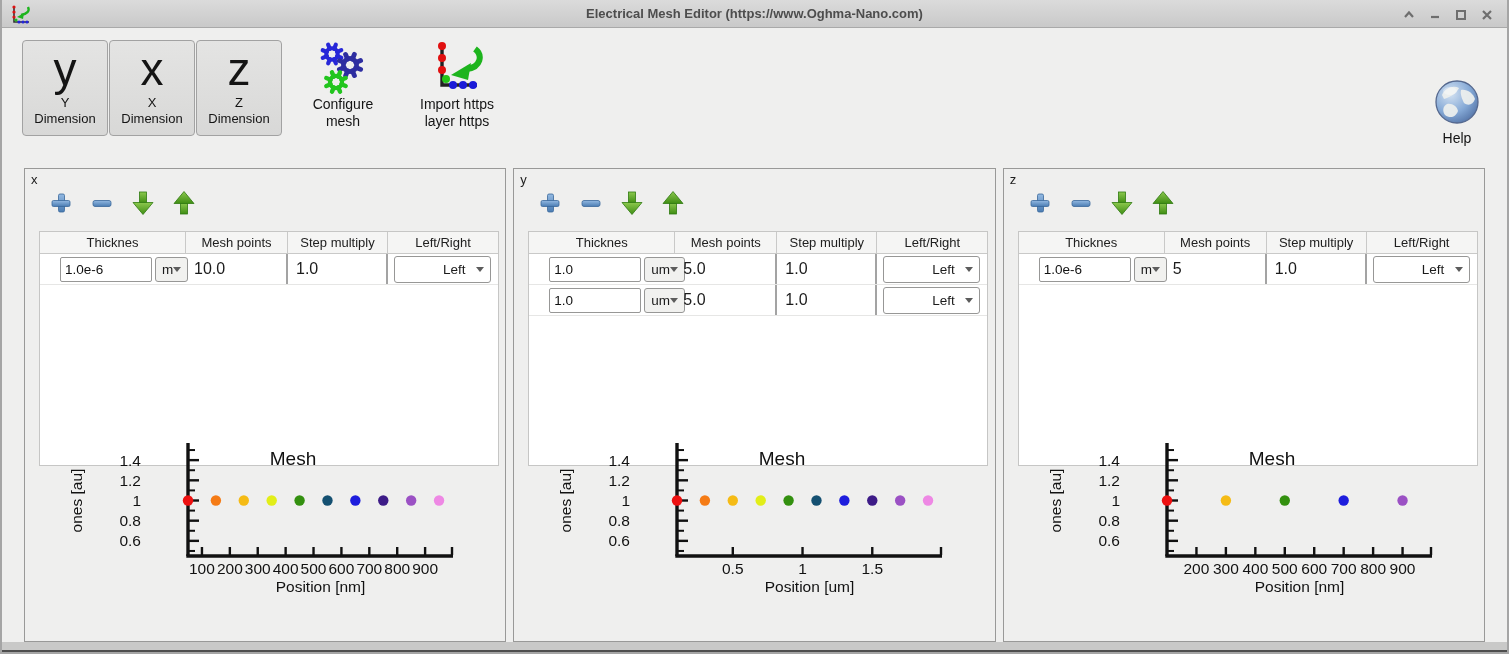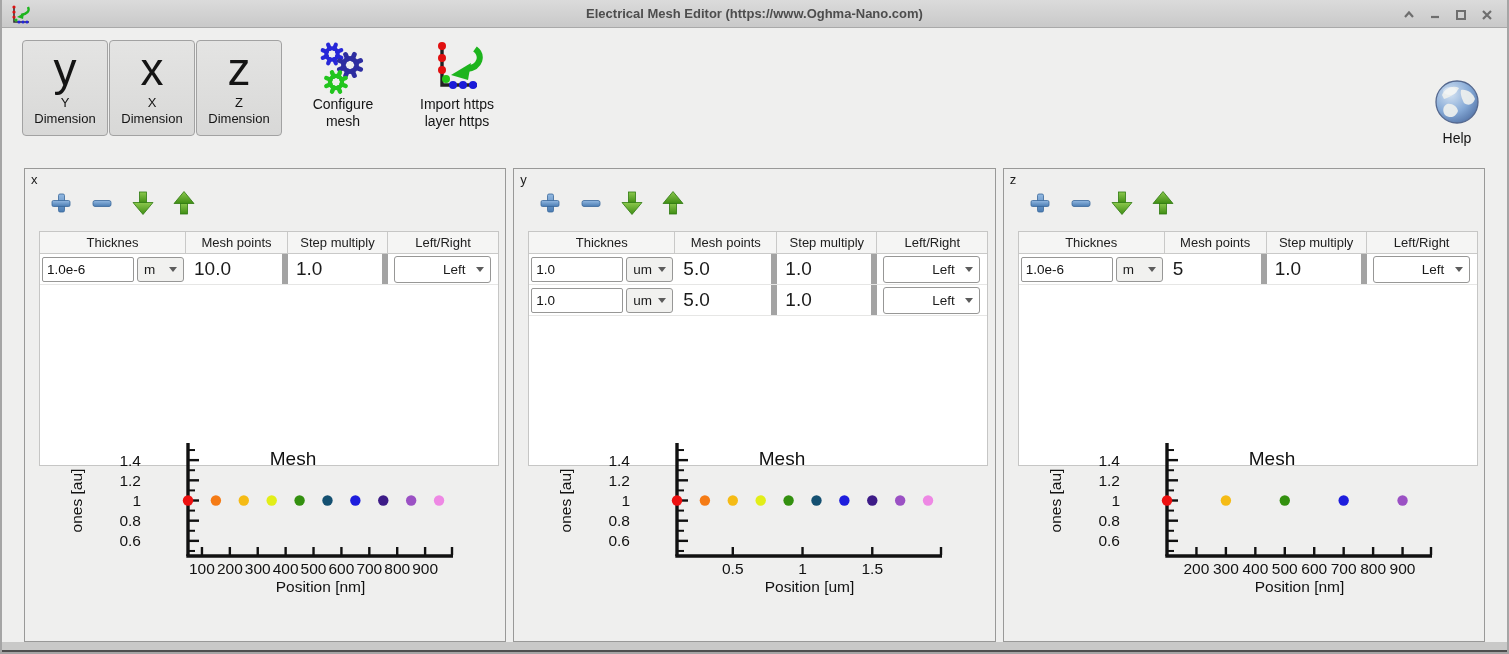--- a/index.html
+++ b/index.html
@@ -67,22 +67,22 @@
   .icon-btn + .icon-btn { margin-left: 13px; }
 
   
   .mesh-table { position: absolute; left: 14px; top: 62px; width: 460px; height: 235px; background: #ffffff; border: 1px solid #c6c6c5; }
   .thead { display: flex; height: 22px; background: #f5f5f4; border-bottom: 1px solid #c9c9c8; }
   .th { font-size: 13px; color: #202020; display: flex; align-items: center; justify-content: center; border-right: 1px solid #c9c9c8; }
   .th:last-child { border-right: none; }
   .c1 { width: 146px; } .c2 { width: 102px; } .c3 { width: 100px; } .c4 { width: 110px; flex: 1; }
   .trow { display: flex; height: 31px; border-bottom: 1px solid #e6e6e5; align-items: center; }
   .td { height: 100%; display: flex; align-items: center; }
-  .td.c1 { padding-left: 2px; gap: 3px; }
-  .td.cellv { border-right: 6px solid #a3a3a3; padding-left: 8px; font-size: 19px; }
+  .td.c1 { padding-left: 20px; gap: 3px; }
+  .td.cellv { border-right: 2px solid #a3a3a3; padding-left: 8px; font-size: 16px; }
   .td.c4 { padding-left: 6px; }
   .thick-input {
     width: 92px; height: 25px; border: 1px solid #979796; border-radius: 2px;
     font-family: "Liberation Sans", sans-serif; font-size: 13.5px; padding: 0 4px; background: #fff; color: #111;
   }
   .combo {
     height: 25px; border: 1px solid #979796; border-radius: 3px; background: #f1f1ef;
     display: flex; align-items: center; justify-content: space-between; padding: 0 6px; font-size: 13.5px;
   }
   .combo.unit { width: 47px; }

